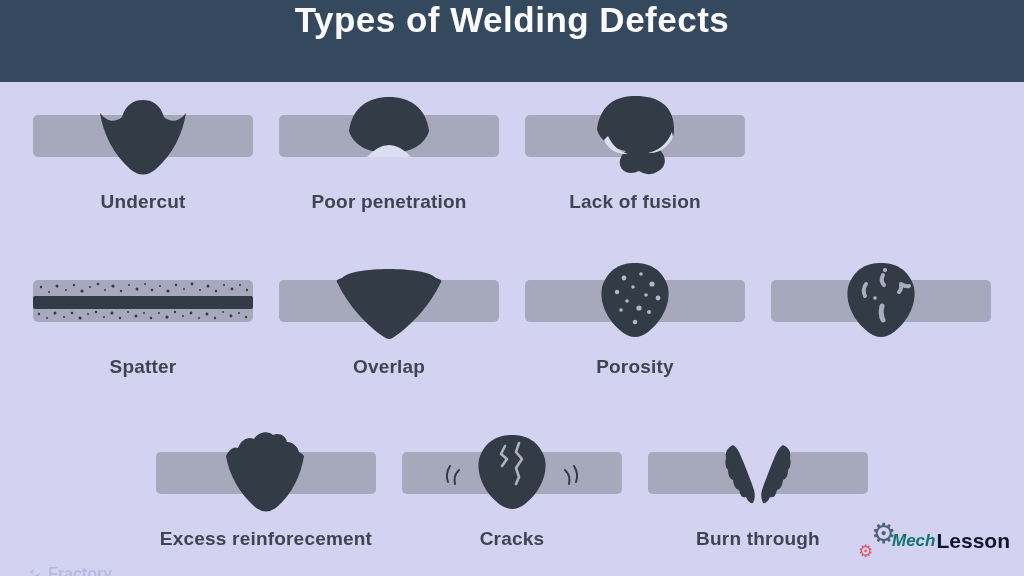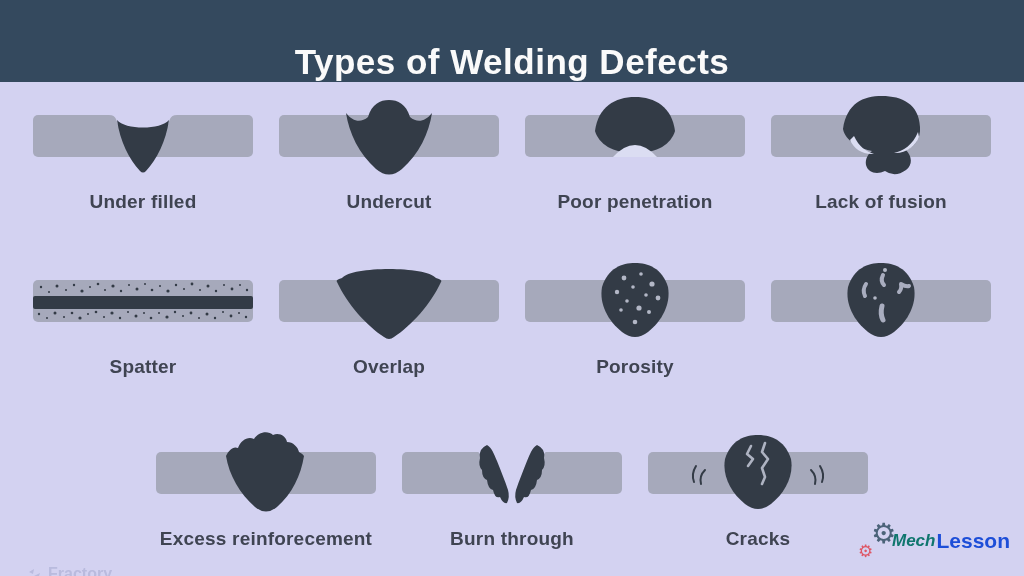--- a/index.html
+++ b/index.html
@@ -3,21 +3,21 @@
 <meta charset="utf-8">
 <style>
   html,body{margin:0;padding:0;}
   body{font-family:"Liberation Sans", sans-serif;}
   .canvas{
     position:relative;width:1024px;height:576px;overflow:hidden;
     background:#d3d2f1;
   }
   
   .header{
-    height:82px;background:#34495e;display:flex;align-items:flex-end;justify-content:center;
+    height:82px;background:#34495e;display:flex;align-items:flex-start;justify-content:center;
   }
   .header h1{
     margin:0;color:#fafafa;font-size:35px;font-weight:bold;letter-spacing:.5px;
   }
   
   .row{display:flex;padding:0 20px;}
   .row-1{margin-top:7px;}
   .row-2{margin-top:39px;}
   .row-3{margin-top:46px;justify-content:center;padding:0;}
   .card{
@@ -54,42 +54,34 @@
   }
   .gear-small{
     position:absolute;left:-2px;bottom:0;font-size:17px;line-height:17px;color:#de5766;
     font-family:"DejaVu Sans", sans-serif;
   }
   .logo .mech{
     font-family:Liberation Sans, sans-serif;font-style:italic;font-weight:bold;
     font-size:17px;color:#0f766e;margin-left:-4px;
   }
   .logo .lesson{
-    font-size:21px;font-weight:bold;color:#1d4ed8;margin-left:1px;
+    font-size:21px;font-weight:bold;color:#0f172a;margin-left:1px;
   }
 </style>
 </head>
 <body>
 
 <div class="canvas">
 
   <header class="header">
     <h1>Types of Welding Defects</h1>
   </header>
 
   <section class="row row-1">
 
-    <figure class="card">
-      <svg viewBox="0 0 220 96" width="220" height="96">
-        <rect class="plate" x="0" y="26" width="220" height="42" rx="5"></rect>
-        <path class="gap" d="M76,26 C84,26 83,32 86,38 C90,46 98,50 110,50 C122,50 130,46 134,38 C137,32 136,26 144,26 Z"></path>
-        <path class="weld" d="M84,31 C92,41 128,41 136,31 C133,52 124,70 113,82 Q110,85 107,82 C96,70 87,52 84,31 Z"></path>
-      </svg>
-      <figcaption>Under filled</figcaption>
-    </figure>
 
     <figure class="card">
       <svg viewBox="0 0 220 96" width="220" height="96">
         <rect class="plate" x="0" y="26" width="220" height="42" rx="5"></rect>
         <path class="weld" d="M67,24 C74,33 82,34 89,28 C93,15 101,11 110,11 C119,11 127,15 131,28 C138,34 146,33 153,24 C150,44 140,65 123,80 Q110,91 97,80 C80,65 70,44 67,24 Z"></path>
       </svg>
       <figcaption>Undercut</figcaption>
     </figure>
 
     <figure class="card">
@@ -230,39 +222,39 @@
       <svg viewBox="0 0 220 96" width="220" height="96">
         <rect class="plate" x="0" y="26" width="220" height="42" rx="5"></rect>
         <path class="weld" d="M70,30 C73,24 77,20 82,22 C85,14 92,10 98,13 C102,6 112,4 117,9 C123,6 130,10 131,16 C137,16 142,21 143,26 Q147,28 148,30 C145,49 136,68 121,81 Q110,90 99,81 C84,68 73,49 70,30 Z"></path>
       </svg>
       <figcaption>Excess reinforecement</figcaption>
     </figure>
 
     <figure class="card">
       <svg viewBox="0 0 220 96" width="220" height="96">
         <rect class="plate" x="0" y="26" width="220" height="42" rx="5"></rect>
-        <path class="gap" d="M76,25 L103,80 L117,80 L144,25 Z"></path>
-        <path class="weld" d="M85,19 C90,22 92,28 95,35 C99,45 103,55 106,64 Q108,71 105,77 Q101,78 98,71 Q93,73 91,64 Q86,63 85,54 Q80,52 80,44 Q76,40 78,32 Q76,23 85,19 Z"></path>
-        <path class="weld" d="M135,19 C130,22 128,28 125,35 C121,45 117,55 114,64 Q112,71 115,77 Q119,78 122,71 Q127,73 129,64 Q134,63 135,54 Q140,52 140,44 Q144,40 142,32 Q144,23 135,19 Z"></path>
-      </svg>
-      <figcaption>Burn through</figcaption>
-    </figure>
-
-    <figure class="card">
-      <svg viewBox="0 0 220 96" width="220" height="96">
-        <rect class="plate" x="0" y="26" width="220" height="42" rx="5"></rect>
         <path class="weld" d="M77,33 C83,14 97,9 110,9 C123,9 137,14 143,33 C146,50 137,67 123,78 Q110,88 97,78 C83,67 74,50 77,33 Z"></path>
         <path class="crackline" d="M103,20 l-4,8 l6,5 l-5,7"></path>
         <path class="crackline" d="M117,17 l-3,9 l6,7 l-6,9 l3,9 l-3,7"></path>
         <path class="platecrack" d="M57,44 q-6,6 -4,14"></path>
         <path class="platecrack" d="M48,40 q-5,8 -2,16"></path>
         <path class="platecrack" d="M163,44 q6,6 4,14"></path>
         <path class="platecrack" d="M172,40 q5,8 2,16"></path>
       </svg>
       <figcaption>Cracks</figcaption>
+    </figure>
+
+    <figure class="card">
+      <svg viewBox="0 0 220 96" width="220" height="96">
+        <rect class="plate" x="0" y="26" width="220" height="42" rx="5"></rect>
+        <path class="gap" d="M76,25 L103,80 L117,80 L144,25 Z"></path>
+        <path class="weld" d="M85,19 C90,22 92,28 95,35 C99,45 103,55 106,64 Q108,71 105,77 Q101,78 98,71 Q93,73 91,64 Q86,63 85,54 Q80,52 80,44 Q76,40 78,32 Q76,23 85,19 Z"></path>
+        <path class="weld" d="M135,19 C130,22 128,28 125,35 C121,45 117,55 114,64 Q112,71 115,77 Q119,78 122,71 Q127,73 129,64 Q134,63 135,54 Q140,52 140,44 Q144,40 142,32 Q144,23 135,19 Z"></path>
+      </svg>
+      <figcaption>Burn through</figcaption>
     </figure>
 
   </section>
 
   <div class="watermark">
     <svg width="14" height="13" viewBox="0 0 14 13">
       <polygon points="1,4 6,1 5,6" fill="#b5b7db"></polygon>
       <polygon points="6,8 12,5 10,11" fill="#b5b7db"></polygon>
     </svg>
     <span>Fractory</span>

